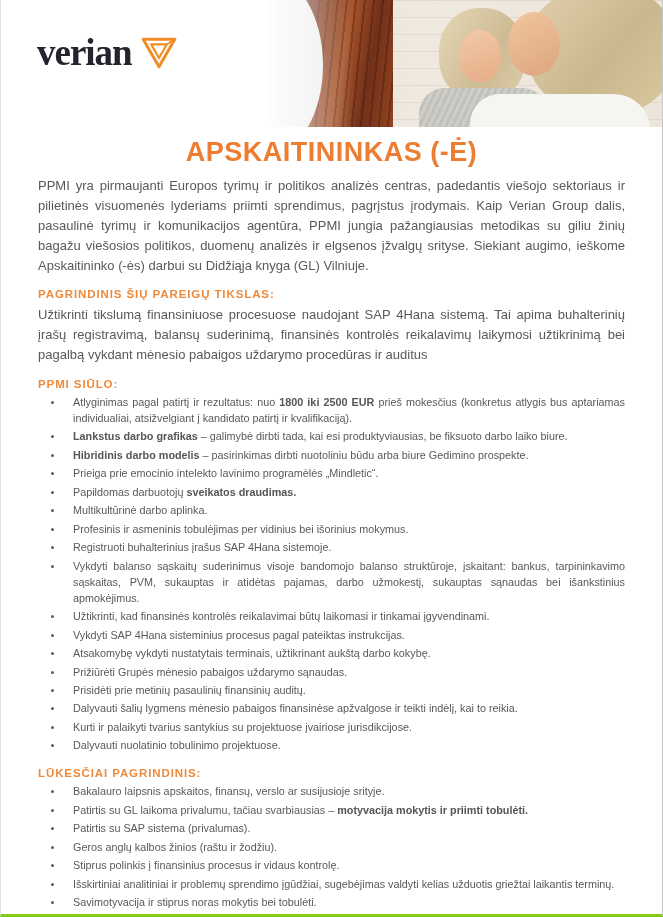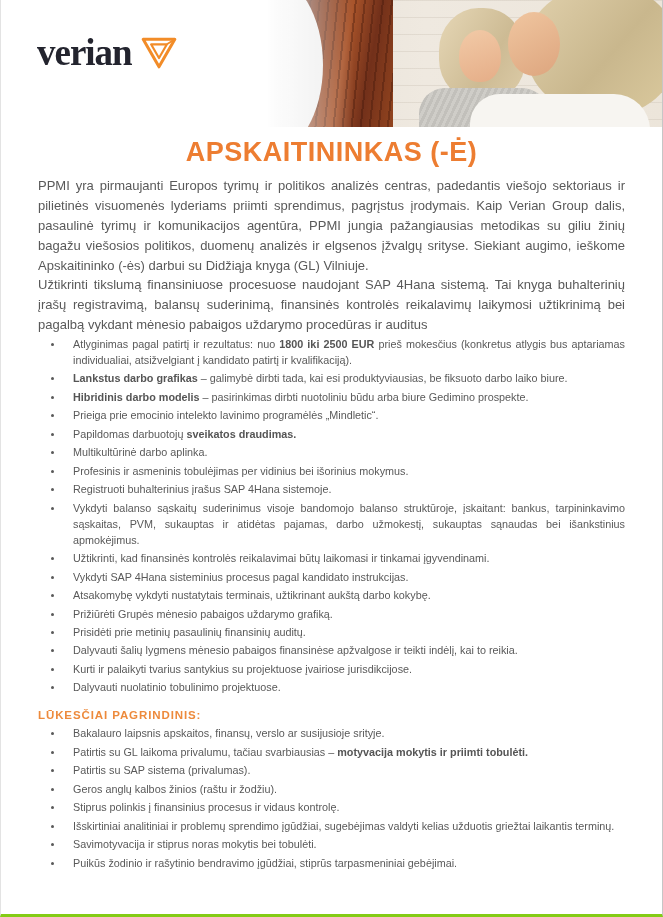--- a/index.html
+++ b/index.html
@@ -118,41 +118,43 @@
       </div>
       <div class="photo-fade"></div>
     </div>
   </div>
 
   <div class="content">
     <h1 class="job-title">APSKAITININKAS (-Ė)</h1>
     <p class="intro">PPMI yra pirmaujanti Europos tyrimų ir politikos analizės centras, padedantis viešojo sektoriaus ir pilietinės visuomenės lyderiams priimti sprendimus, pagrįstus įrodymais. Kaip Verian Group dalis, pasaulinė tyrimų ir komunikacijos agentūra, PPMI jungia pažangiausias metodikas su giliu žinių bagažu viešosios politikos, duomenų analizės ir elgsenos įžvalgų srityse. Siekiant augimo, ieškome Apskaitininko (-ės) darbui su Didžiąja knyga (GL) Vilniuje.</p>
     <div>
         <section>
-          <p class="section-body">Užtikrinti tikslumą finansiniuose procesuose naudojant SAP 4Hana sistemą. Tai knyga buhalterinių įrašų registravimą, balansų suderinimą, finansinės kontrolės reikalavimų laikymosi užtikrinimą bei pagalbą vykdant mėnesio pabaigos uždarymo procedūras ir auditus</p>
+          <h2 class="section-heading">PAGRINDINIS ŠIŲ PAREIGŲ TIKSLAS:</h2>
+          <p class="section-body">Užtikrinti tikslumą finansiniuose procesuose naudojant SAP 4Hana sistemą. Tai apima buhalterinių įrašų registravimą, balansų suderinimą, finansinės kontrolės reikalavimų laikymosi užtikrinimą bei pagalbą vykdant mėnesio pabaigos uždarymo procedūras ir auditus</p>
         </section>
         <section>
+          <h2 class="section-heading">PPMI SIŪLO:</h2>
           <ul class="bullet-list">
             <li>Atlyginimas pagal patirtį ir rezultatus: nuo <b>1800 iki 2500 EUR</b> prieš mokesčius (konkretus atlygis bus aptariamas individualiai, atsižvelgiant į kandidato patirtį ir kvalifikaciją).</li>
             <li><b>Lankstus darbo grafikas</b> – galimybė dirbti tada, kai esi produktyviausias, be fiksuoto darbo laiko biure.</li>
             <li><b>Hibridinis darbo modelis</b> – pasirinkimas dirbti nuotoliniu būdu arba biure Gedimino prospekte.</li>
             <li>Prieiga prie emocinio intelekto lavinimo programėlės „Mindletic“.</li>
             <li>Papildomas darbuotojų <b>sveikatos draudimas.</b></li>
             <li>Multikultūrinė darbo aplinka.</li>
             <li>Profesinis ir asmeninis tobulėjimas per vidinius bei išorinius mokymus.</li>
           </ul>
         </section>
         <section>
           <ul class="bullet-list">
             <li>Registruoti buhalterinius įrašus SAP 4Hana sistemoje.</li>
             <li>Vykdyti balanso sąskaitų suderinimus visoje bandomojo balanso struktūroje, įskaitant: bankus, tarpininkavimo sąskaitas, PVM, sukauptas ir atidėtas pajamas, darbo užmokestį, sukauptas sąnaudas bei išankstinius apmokėjimus.</li>
             <li>Užtikrinti, kad finansinės kontrolės reikalavimai būtų laikomasi ir tinkamai įgyvendinami.</li>
-            <li>Vykdyti SAP 4Hana sisteminius procesus pagal kandidato instrukcijas.</li>
+            <li>Vykdyti SAP 4Hana sisteminius procesus pagal pateiktas instrukcijas.</li>
             <li>Atsakomybę vykdyti nustatytais terminais, užtikrinant aukštą darbo kokybę.</li>
-            <li>Prižiūrėti Grupės mėnesio pabaigos uždarymo grafiką.</li>
+            <li>Prižiūrėti Grupės mėnesio pabaigos uždarymo sąnaudas.</li>
             <li>Prisidėti prie metinių pasaulinių finansinių auditų.</li>
             <li>Dalyvauti šalių lygmens mėnesio pabaigos finansinėse apžvalgose ir teikti indėlį, kai to reikia.</li>
             <li>Kurti ir palaikyti tvarius santykius su projektuose įvairiose jurisdikcijose.</li>
             <li>Dalyvauti nuolatinio tobulinimo projektuose.</li>
           </ul>
         </section>
         <section>
           <h2 class="section-heading">LŪKESČIAI PAGRINDINIS:</h2>
           <ul class="bullet-list">
             <li>Bakalauro laipsnis apskaitos, finansų, verslo ar susijusioje srityje.</li>

